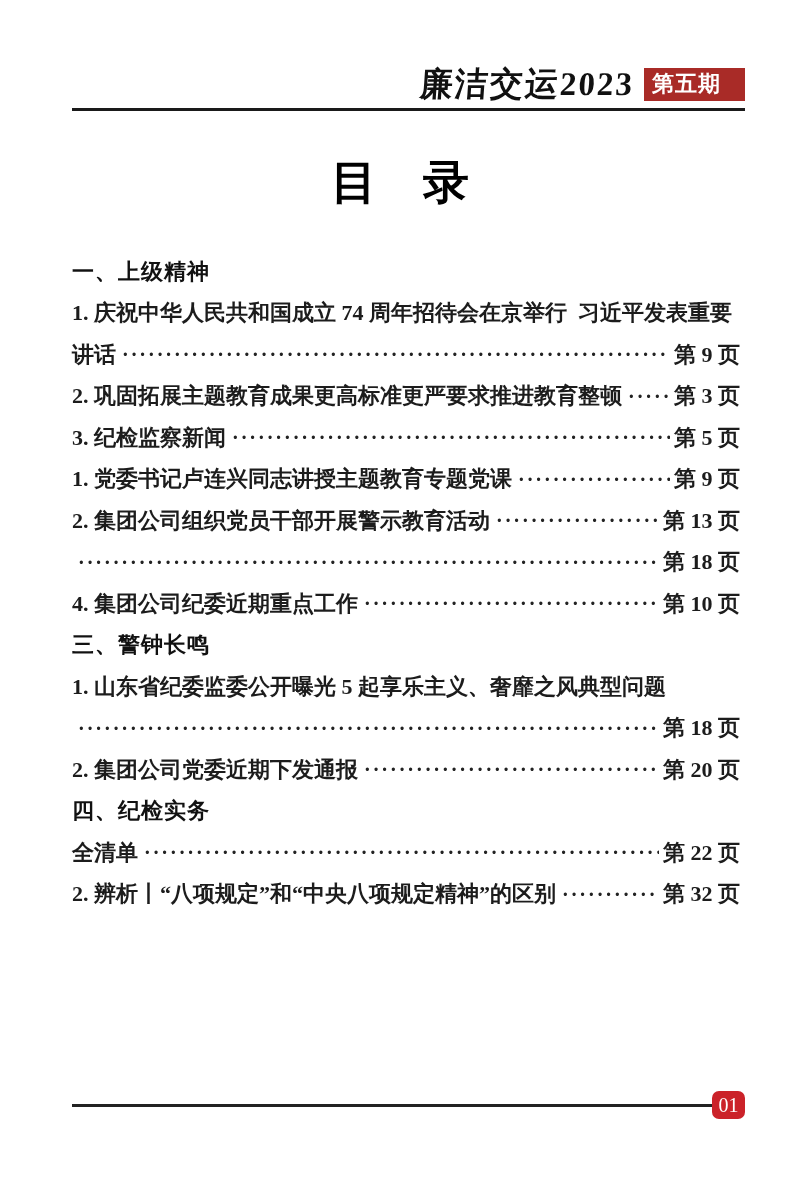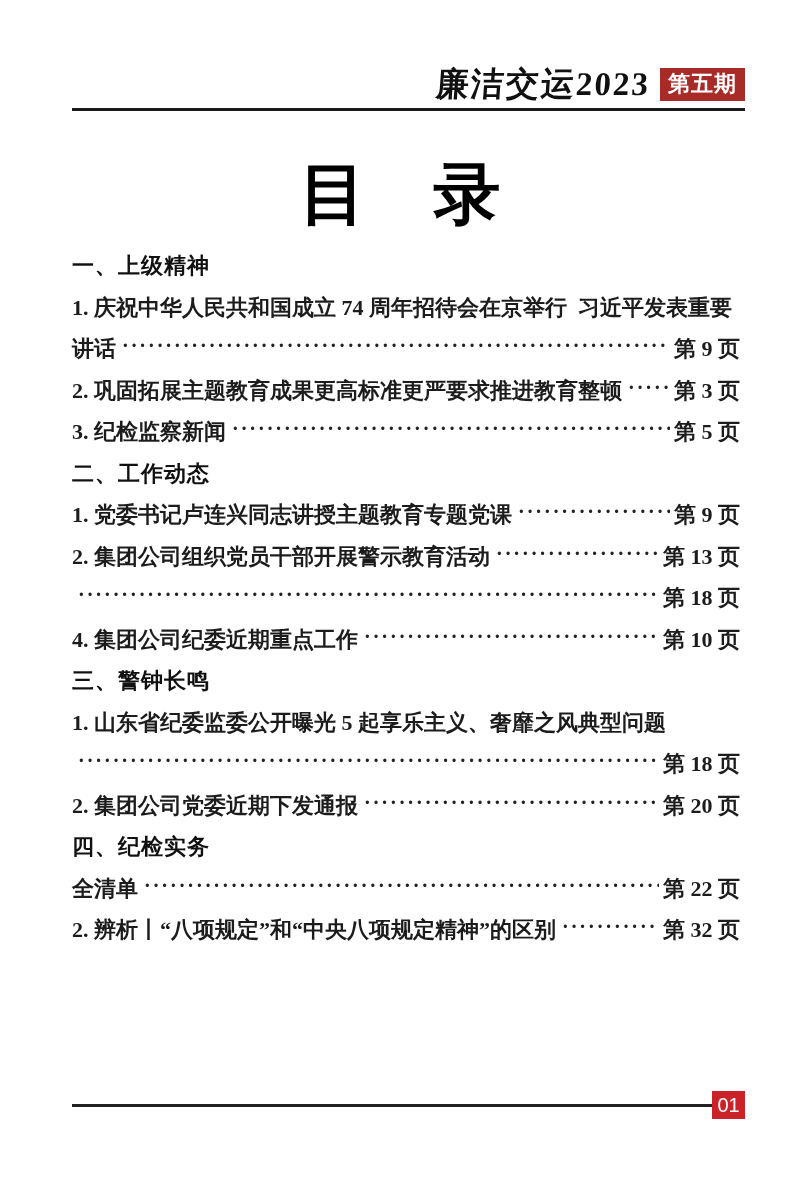--- a/index.html
+++ b/index.html
@@ -23,41 +23,41 @@
     font-weight:900;font-size:33px;line-height:1;
     letter-spacing:2px;
     transform:skewX(-4deg);
     color:#111;
   }
   .issue-badge{
     display:inline-block;
     color:#ffffff;
     font-family:"Liberation Serif", serif;
     font-weight:700;font-size:22px;line-height:1;
-    padding:5px 8px 6px 8px;
+    padding:5px 24px 6px 8px;
     letter-spacing:1px;
   }
   .header-rule{
     margin-top:7px;height:0;
     border-top:3px solid #1a1a1a;
   }
   
   .toc-title{
     position:absolute;top:158px;left:0;width:100%;
     text-align:center;
     font-family:"Liberation Serif", serif;
-    font-weight:900;font-size:67px;line-height:1.1;
+    font-weight:900;font-size:46px;line-height:1.1;
     color:#000;
   }
   
   .toc{
     position:absolute;top:251px;left:72px;width:668px;
   }
   .toc-line{
-    display:flex;align-items:flex-start;
+    display:flex;align-items:center;
     height:41.5px;
     font-size:22px;
     white-space:pre;
   }
   .toc-line.heading{
     font-family:"Liberation Sans", sans-serif;
     font-weight:700;
     letter-spacing:1px;
     color:#111;
   }
@@ -87,22 +87,23 @@
   }
   .footer-rule{
     flex:1 1 auto;height:0;
     border-top:3px solid #222;
   }
   .footer-page-badge{
     flex:0 0 auto;
     width:33px;height:28px;
     display:flex;align-items:center;justify-content:center;
     color:#ffffff;
-    font-family:Liberation Sans, sans-serif;
+    font-family:Liberation Serif, serif;
     font-size:20px;
+    border-radius:7px;
   }
 </style>
 </head>
 <body>
 
 <div class="page">
 
   <div class="header">
     <div class="header-row">
       <span class="wordmark"><span>廉洁交运</span><span>2023</span></span>
@@ -112,21 +113,20 @@
   </div>
 
   <div class="toc-title">目　录</div>
 
   <div class="toc">
       <div class="toc-line heading"><span class="toc-text">一、上级精神</span></div>
       <div class="toc-line item"><span class="toc-text">1. 庆祝中华人民共和国成立 74 周年招待会在京举行  习近平发表重要</span></div>
       <div class="toc-line item"><span class="toc-text">讲话</span><span class="leader">····································································································································································</span><span class="page-no">第 9 页</span></div>
       <div class="toc-line item"><span class="toc-text">2. 巩固拓展主题教育成果更高标准更严要求推进教育整顿</span><span class="leader">····································································································································································</span><span class="page-no">第 3 页</span></div>
       <div class="toc-line item"><span class="toc-text">3. 纪检监察新闻</span><span class="leader">····································································································································································</span><span class="page-no">第 5 页</span></div>
-      <div class="toc-line heading"><span class="toc-text">二、工作动态</span></div>
       <div class="toc-line item"><span class="toc-text">1. 党委书记卢连兴同志讲授主题教育专题党课</span><span class="leader">····································································································································································</span><span class="page-no">第 9 页</span></div>
       <div class="toc-line item"><span class="toc-text">2. 集团公司组织党员干部开展警示教育活动</span><span class="leader">····································································································································································</span><span class="page-no">第 13 页</span></div>
       <div class="toc-line item"><span class="toc-text"></span><span class="leader">····································································································································································</span><span class="page-no">第 18 页</span></div>
       <div class="toc-line item"><span class="toc-text">4. 集团公司纪委近期重点工作</span><span class="leader">····································································································································································</span><span class="page-no">第 10 页</span></div>
       <div class="toc-line heading"><span class="toc-text">三、警钟长鸣</span></div>
       <div class="toc-line item"><span class="toc-text">1. 山东省纪委监委公开曝光 5 起享乐主义、奢靡之风典型问题</span></div>
       <div class="toc-line item"><span class="toc-text"></span><span class="leader">····································································································································································</span><span class="page-no">第 18 页</span></div>
       <div class="toc-line item"><span class="toc-text">2. 集团公司党委近期下发通报</span><span class="leader">····································································································································································</span><span class="page-no">第 20 页</span></div>
       <div class="toc-line heading"><span class="toc-text">四、纪检实务</span></div>
       <div class="toc-line item"><span class="toc-text">全清单</span><span class="leader">····································································································································································</span><span class="page-no">第 22 页</span></div>

